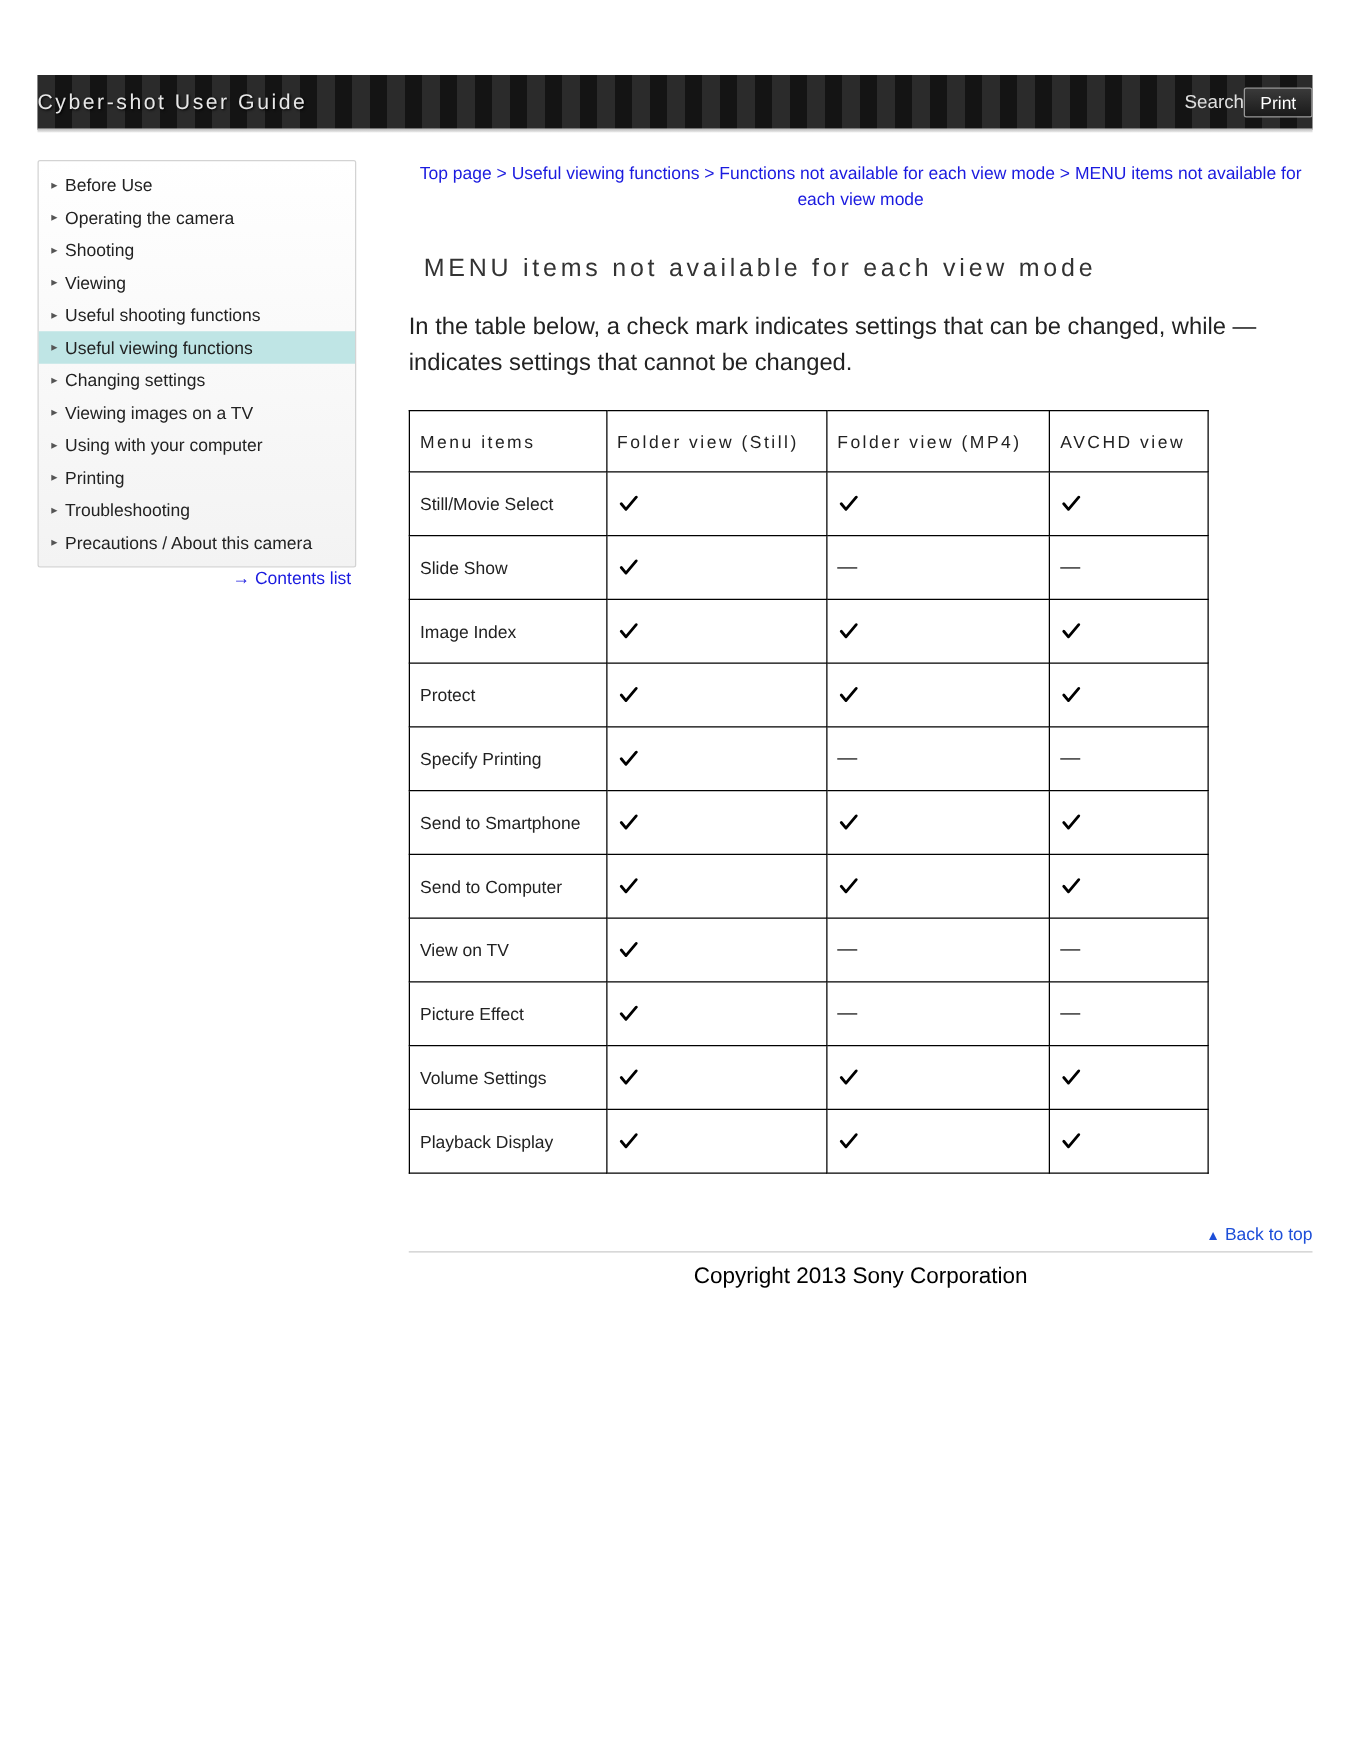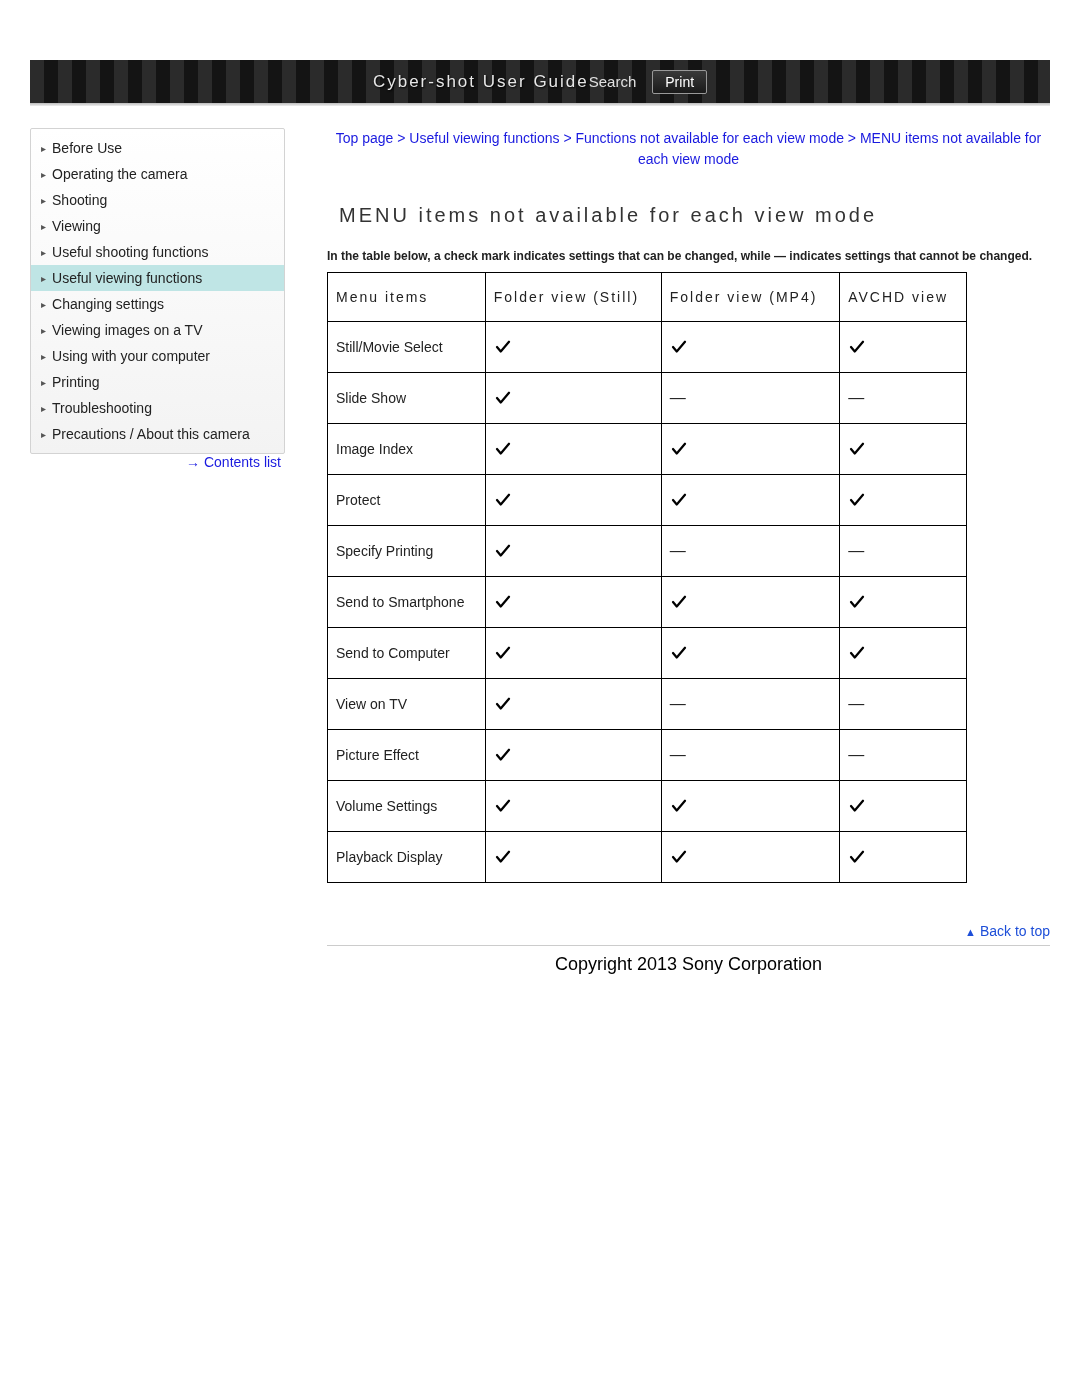--- a/index.html
+++ b/index.html
@@ -14,37 +14,37 @@
     width: 1080px;
     margin: 0 auto;
     padding: 60px 30px 40px 30px;
     position: relative;
   }
   .header {
     background: linear-gradient(to bottom, #1a1a1a 0%, #2d2d2d 50%, #1a1a1a 100%);
     background-image: repeating-linear-gradient(90deg, #2b2b2b 0 14px, #141414 14px 28px);
     display: flex;
     align-items: center;
-    justify-content: center;
-    padding: 0 22px;
+    justify-content: space-between;
+    padding: 0 0;
     height: 44px;
     border-bottom: 1px solid #888;
     position: relative;
   }
   .header::after{
     content:"";position:absolute;left:0;right:0;bottom:-3px;height:3px;
     background:linear-gradient(#bbb,#eee);
   }
   .title {
     color: #e7e7e7;
     font-size: 17px;
     letter-spacing: 2px;
     text-shadow: 1px 1px 2px #000;
   }
-  .header-right { display:flex; align-items:center; gap:16px; }
+  .header-right { display:flex; align-items:center; }
   .search-link { color:#e0e0e0; font-size:15px; cursor:pointer; }
   .print-btn {
     color:#fff; border:1px solid #999; padding:3px 12px;
     background:linear-gradient(#3a3a3a,#1a1a1a); font-size:14px; cursor:pointer;
     border-radius:2px;
   }
   .body-row { display:flex; margin-top:24px; align-items:flex-start; }
   .sidebar {
     width:255px; flex-shrink:0;
     border:1px solid #d3d3d3; border-radius:2px;
@@ -58,21 +58,21 @@
   .side-item .arrow { font-size:10px; color:#555; }
   .side-item.active { background:#bfe5e5; }
   .contents-link {
     display:block; text-align:right; color:#1a1adf; margin:0 4px 0 0;
     font-size:14px; cursor:pointer;
   }
   .contents-link .ar { color:#1a1adf; margin-right:4px; }
   .main { flex:1; margin-left:42px; }
   .breadcrumb { color:#1a1adf; font-size:14px; text-align:center; line-height:1.5; }
   .h1 { font-size:20px; letter-spacing:3px; color:#333; margin:34px 0 20px 12px; }
-  .intro { font-size:12px; line-height:1.55; margin-bottom:6px;font-weight:bold; }
+  .intro { font-size:19px; line-height:1.55; margin-bottom:22px; }
   table.menu {
     border-collapse:collapse; width:640px; font-size:14px;
   }
   table.menu th, table.menu td {
     border:1px solid #000; padding:16px 8px; text-align:left; height:28px;
   }
   table.menu th {
     font-weight:normal; letter-spacing:2px; color:#222; background:#fff;
   }
   .check svg { width:18px; height:18px; display:block; }

